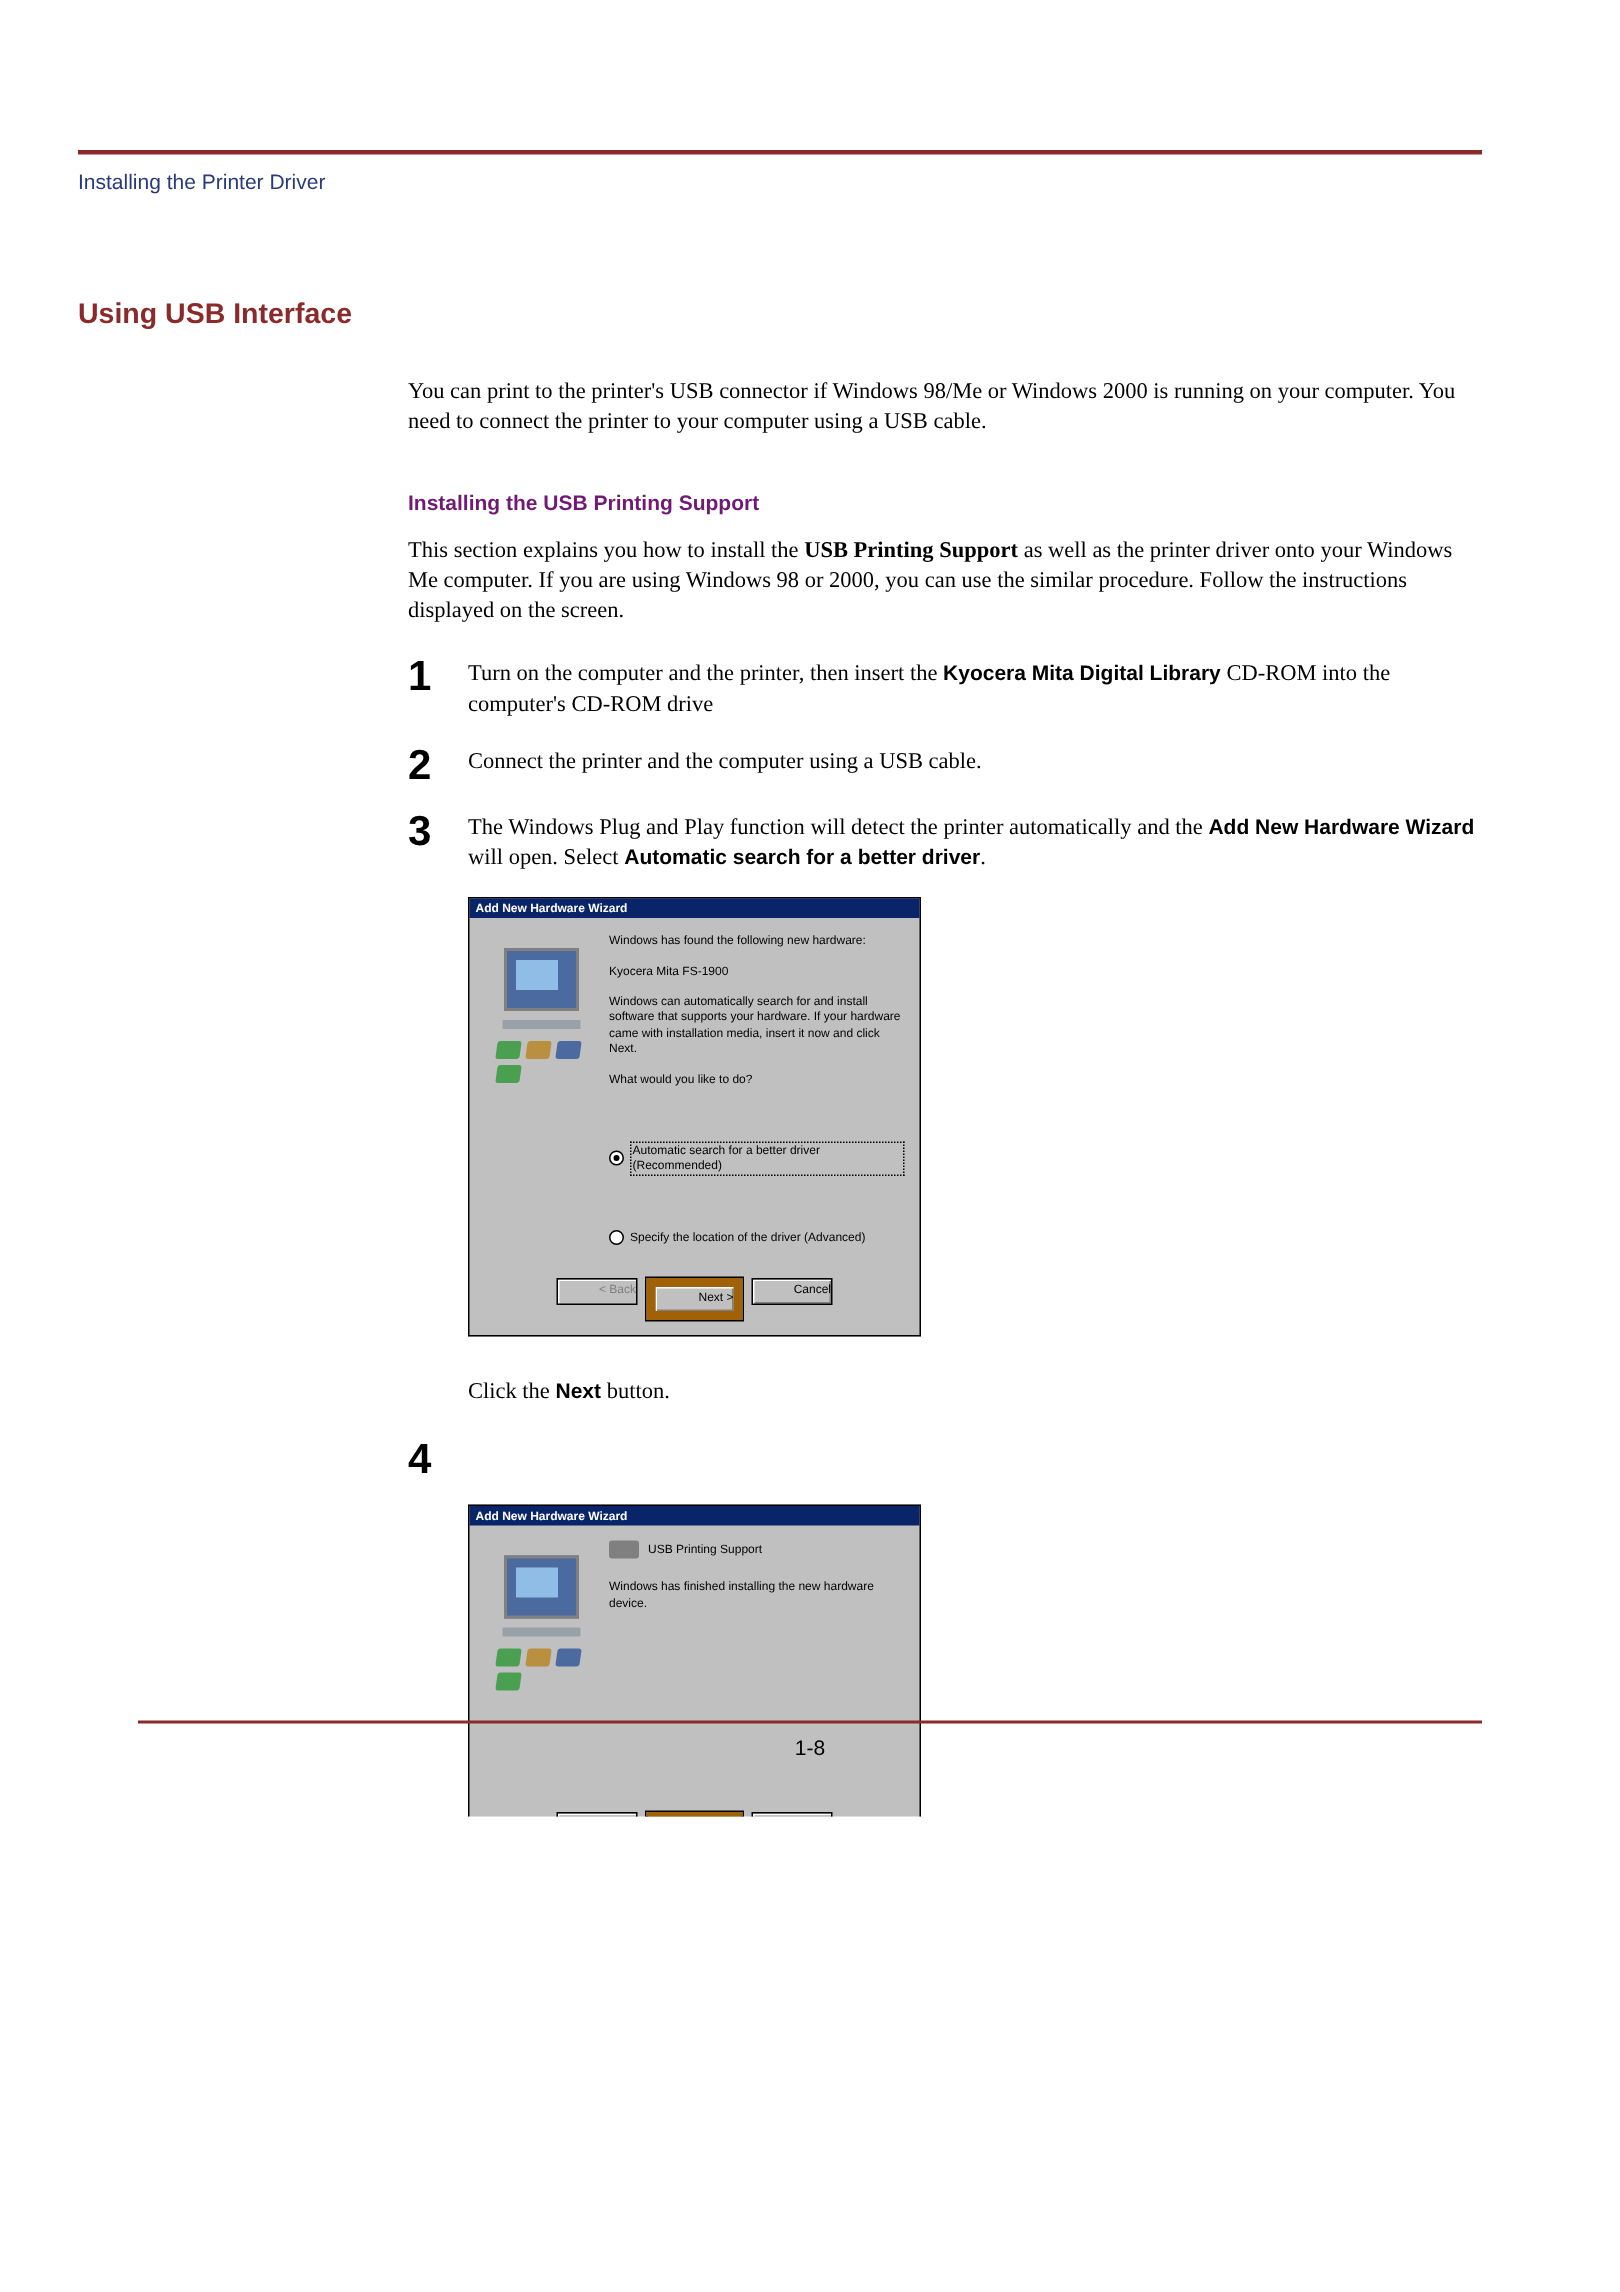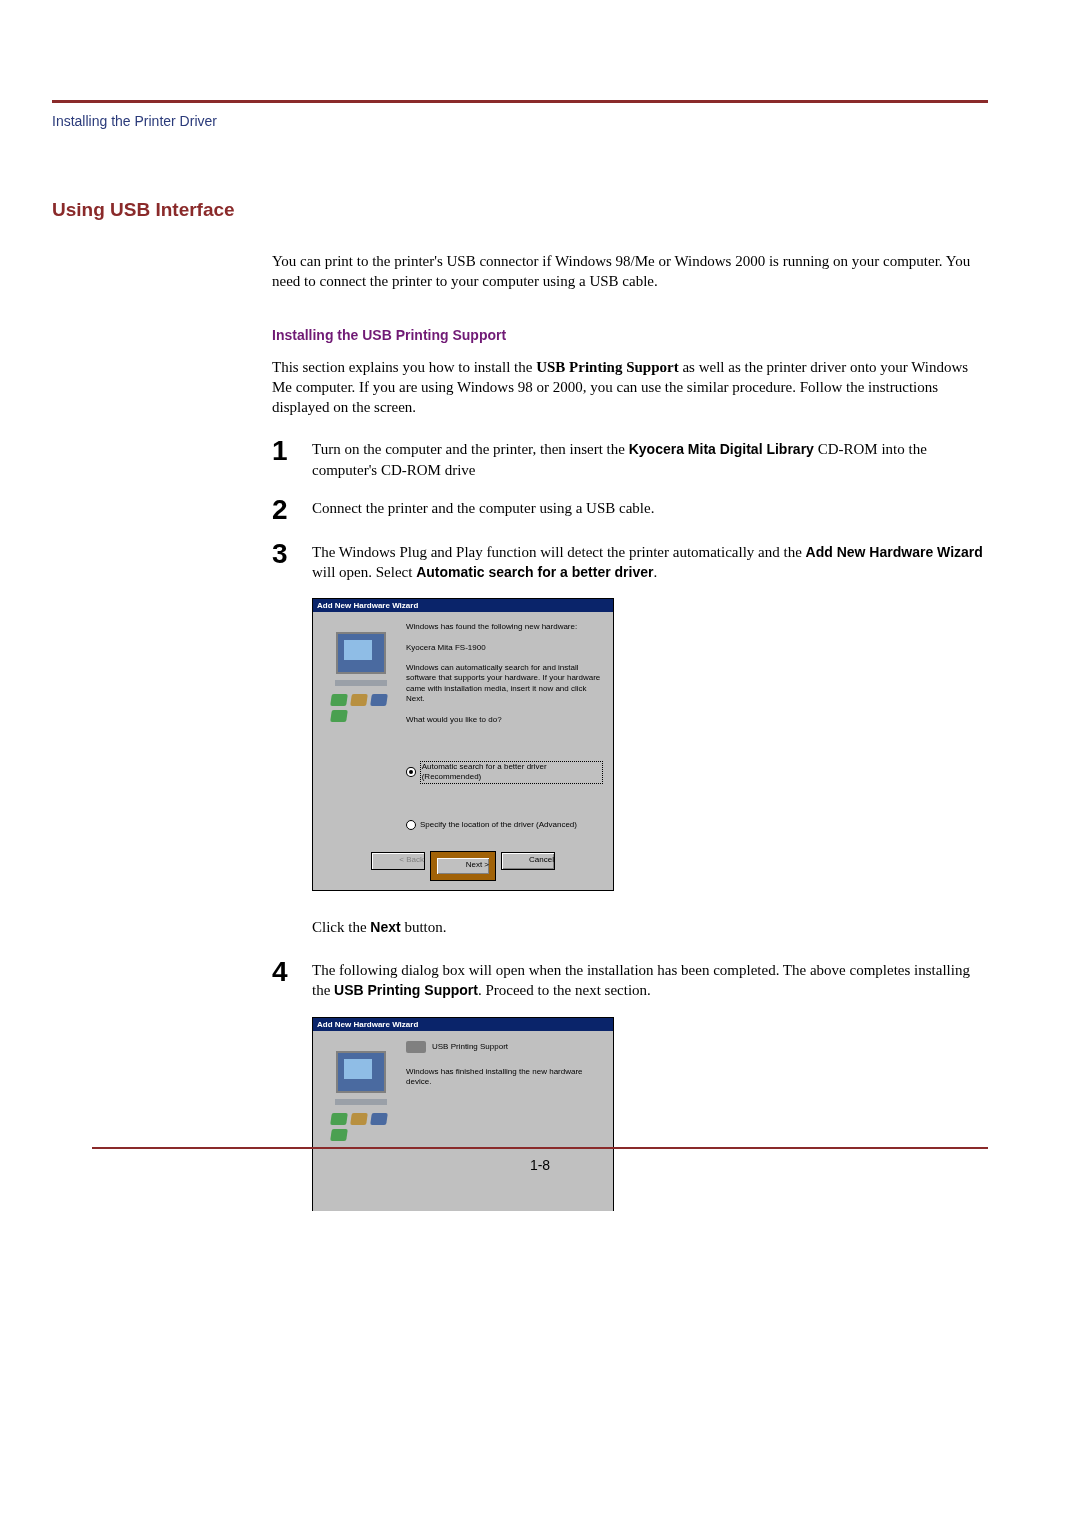--- a/index.html
+++ b/index.html
@@ -314,23 +314,20 @@
         <div class="win-btn">Cancel</div>
       </div>
     </div>
 
     <div class="click-line">
       <span>Click the </span><b>Next</b><span> button.</span>
     </div>
 
     <div class="step-row">
       <div class="step-num">4</div>
-      <div class="step-text">
-        <span>The following dialog box will open when the installation has been completed. The above completes installing the </span><b>USB Printing Support</b><span>. Proceed to the next section.</span>
-      </div>
     </div>
 
     <div class="dialog">
       <div class="dialog-title">Add New Hardware Wizard</div>
       <div class="dialog-body short">
         <div class="dialog-img">
           <div class="monitor"></div>
           <div class="monitor-base"></div>
           <div class="disks">
             <span class="disk"></span>

